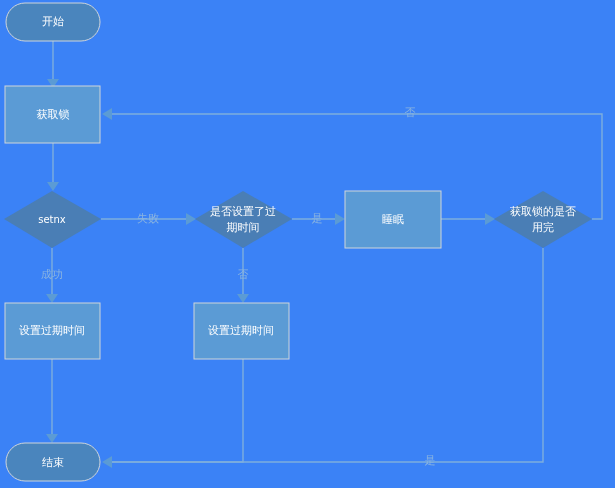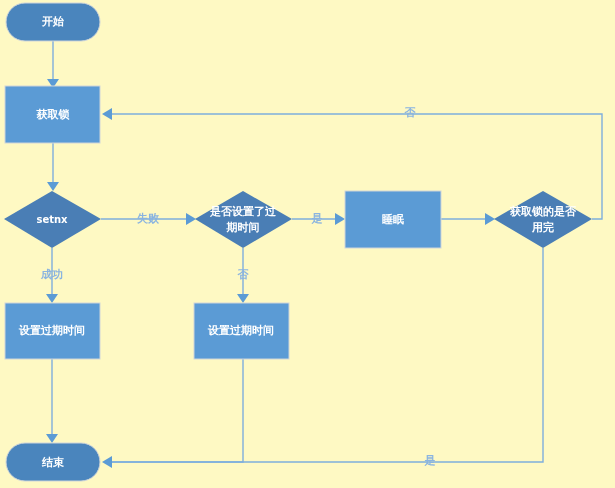--- a/index.html
+++ b/index.html
@@ -8,23 +8,22 @@
     padding: 0;
     background: #ffffff;
   }
   body {
     font-family: "DejaVu Sans", "Liberation Sans", sans-serif;
   }
   #canvas {
     position: relative;
     width: 615px;
     height: 488px;
-    background: #fef9c3;
+    background: #3b82f6;
     overflow: hidden;
-    font-weight: bold;
   }
   #diagram-svg {
     position: absolute;
     left: 0;
     top: 0;
     width: 615px;
     height: 488px;
   }
   .node-label {
     fill: #ffffff;

